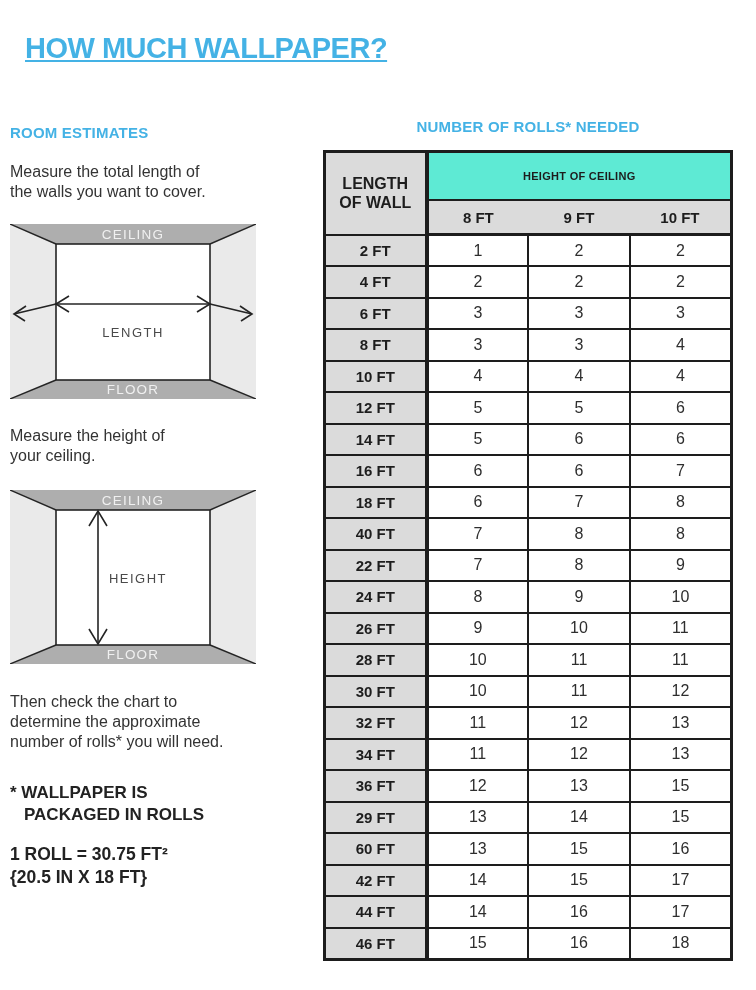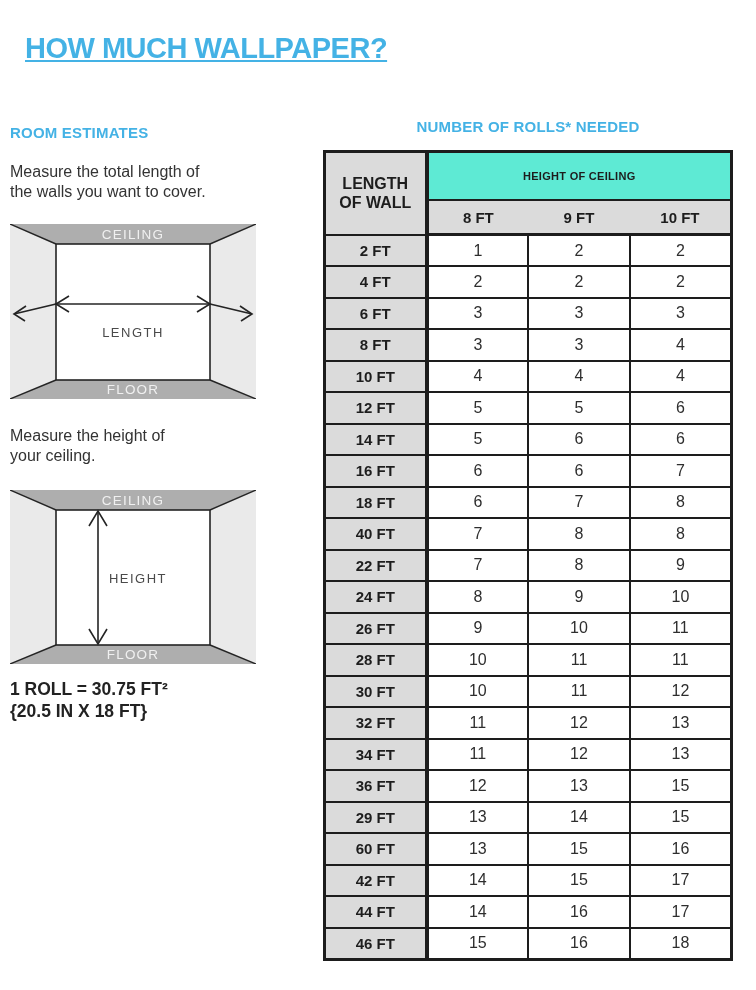--- a/index.html
+++ b/index.html
@@ -116,21 +116,26 @@
     <g stroke="#242424" stroke-width="1.6" fill="none">
       <line x1="88" y1="23" x2="88" y2="152"></line>
       <polyline points="79,36 88,21 97,36"></polyline>
       <polyline points="79,139 88,154 97,139"></polyline>
     </g>
     <text x="123" y="15" text-anchor="middle" font-size="13.5" letter-spacing="1.2" fill="#f0f0f0">CEILING</text>
     <text x="123" y="169" text-anchor="middle" font-size="13.5" letter-spacing="1.2" fill="#f0f0f0">FLOOR</text>
     <text x="128" y="93" text-anchor="middle" font-size="13" letter-spacing="1.5" fill="#4a4a4a">HEIGHT</text>
   </svg>
 
-
+  <p class="step step3">Then check the chart to
+determine the approximate
+number of rolls* you will need.</p>
+
+  <p class="footnote">* WALLPAPER IS
+PACKAGED IN ROLLS</p>
 
   <p class="rollinfo">1 ROLL = 30.75 FT²
 {20.5 IN X 18 FT}</p>
 </div>
 
 <div class="table-title">NUMBER OF ROLLS* NEEDED</div>
 
 <table class="rolls">
   <colgroup>
     <col class="first">

